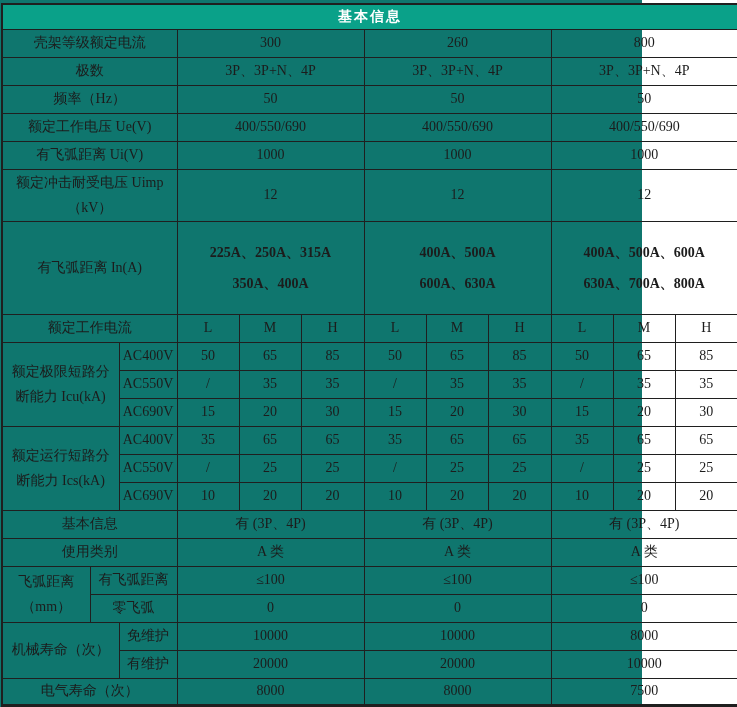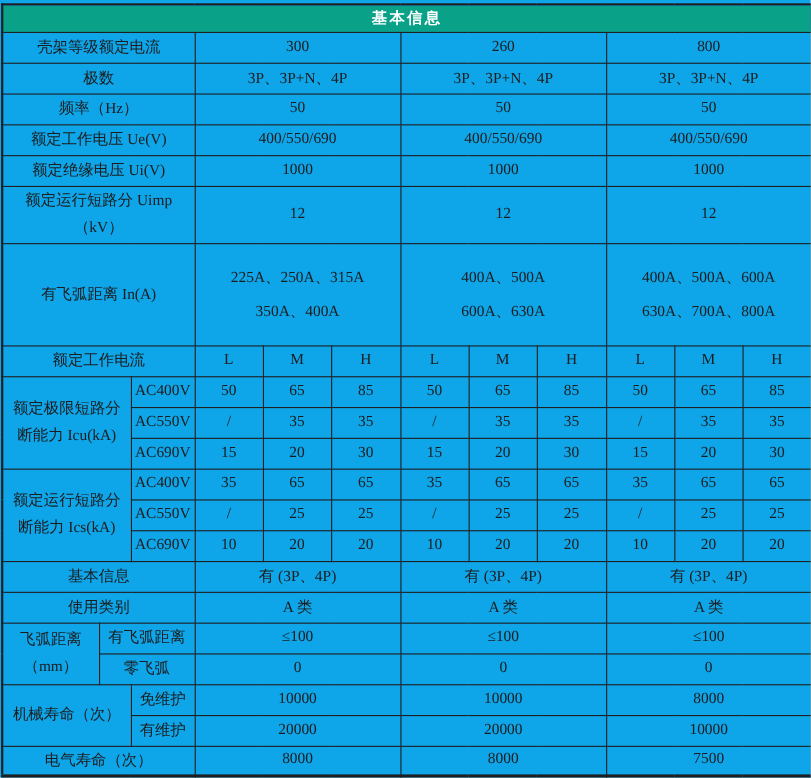--- a/index.html
+++ b/index.html
@@ -1,30 +1,30 @@
 <!DOCTYPE html>
 <html><head>
 <meta charset="utf-8">
 <style>
   html,body{margin:0;padding:0;background:#ffffff;}
-  .page{width:737px;height:707px;box-sizing:border-box;padding:3px 1px 12px 1px;background:#0ea5e9;
+  .page{width:642px;height:707px;box-sizing:border-box;padding:3px 1px 12px 1px;background:#0f766e;
         font-family:"Liberation Serif","DejaVu Serif",serif;}
   table.spec{border-collapse:collapse;table-layout:fixed;width:735px;
              border:2px solid #1f1f1f;border-bottom:3px solid #1f1f1f;color:#1c1c1c;}
   table.spec td{border:1px solid #1f1f1f;text-align:center;vertical-align:middle;
                 padding:0 2px;font-size:14px;overflow:hidden;box-sizing:border-box;}
   tr.r{height:28px;}
   tr.r-title{height:25px;}
   tr.r-uimp{height:52px;}
   tr.r-in{height:93px;}
   tr.r-elec{height:27px;margin-left:24px;}
   td.title-cell{background:#0aa189;color:#ffffff;font-weight:bold;font-size:17px;
                 letter-spacing:2px;border:1px solid #1f1f1f;}
   td .ln{line-height:25px;}
-  td .ln-wide{line-height:31px;}
+  td .ln-wide{line-height:31px;font-weight:bold;}
 </style>
 </head>
 <body>
 
 <div class="page">
 <table class="spec">
   <colgroup>
     <col style="width:88px">
         <col style="width:29px">
         <col style="width:58px">
@@ -66,29 +66,29 @@
   </tr>
 
   <tr class="r">
     <td colspan="3">额定工作电压 Ue(V)</td>
     <td colspan="3">400/550/690</td>
     <td colspan="3">400/550/690</td>
     <td colspan="3">400/550/690</td>
   </tr>
 
   <tr class="r">
-    <td colspan="3">额定绝缘电压 Ui(V)</td>
+    <td colspan="3">有飞弧距离 Ui(V)</td>
     <td colspan="3">1000</td>
     <td colspan="3">1000</td>
     <td colspan="3">1000</td>
   </tr>
 
   <tr class="r-uimp">
     <td colspan="3">
-      <div class="ln">额定运行短路分 Uimp</div>
+      <div class="ln">额定冲击耐受电压 Uimp</div>
       <div class="ln">（kV）</div>
     </td>
     <td colspan="3">12</td>
     <td colspan="3">12</td>
     <td colspan="3">12</td>
   </tr>
 
   <tr class="r-in">
     <td colspan="3">有飞弧距离 In(A)</td>
     <td colspan="3">

